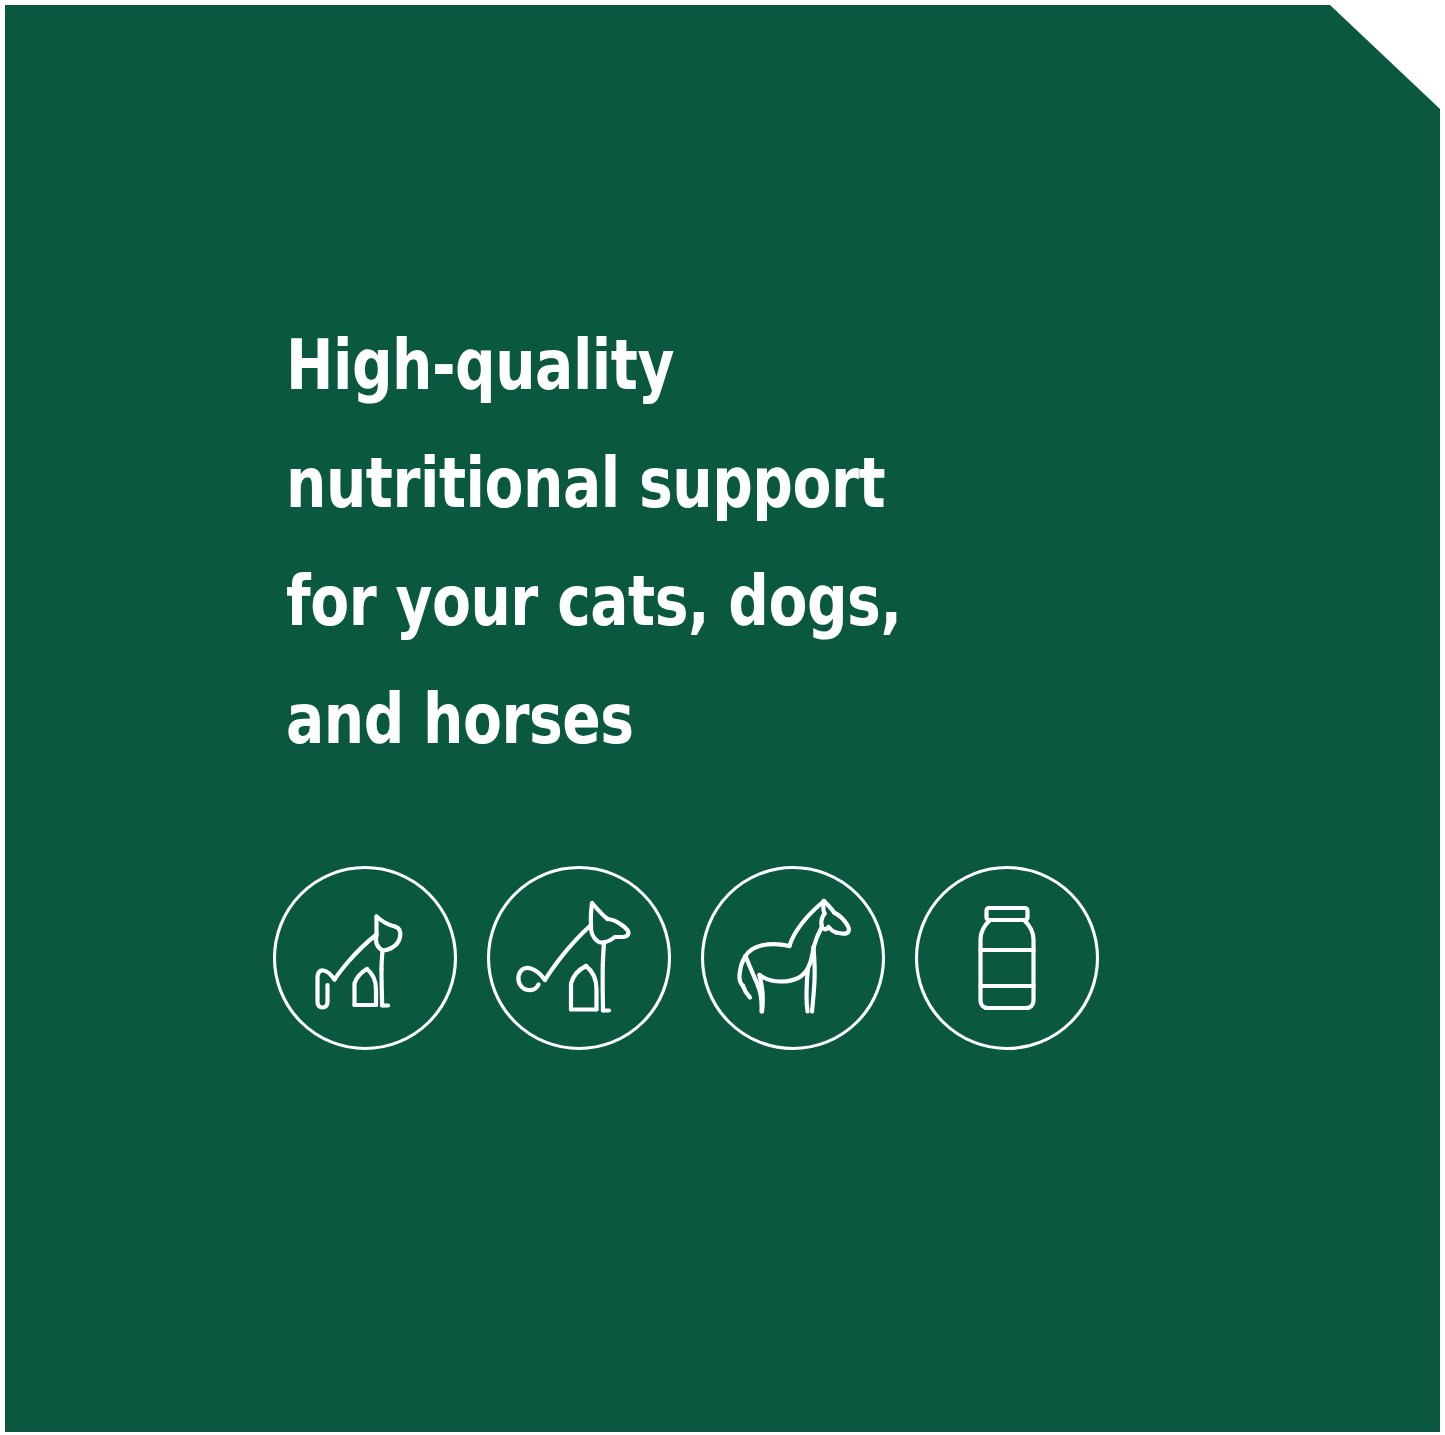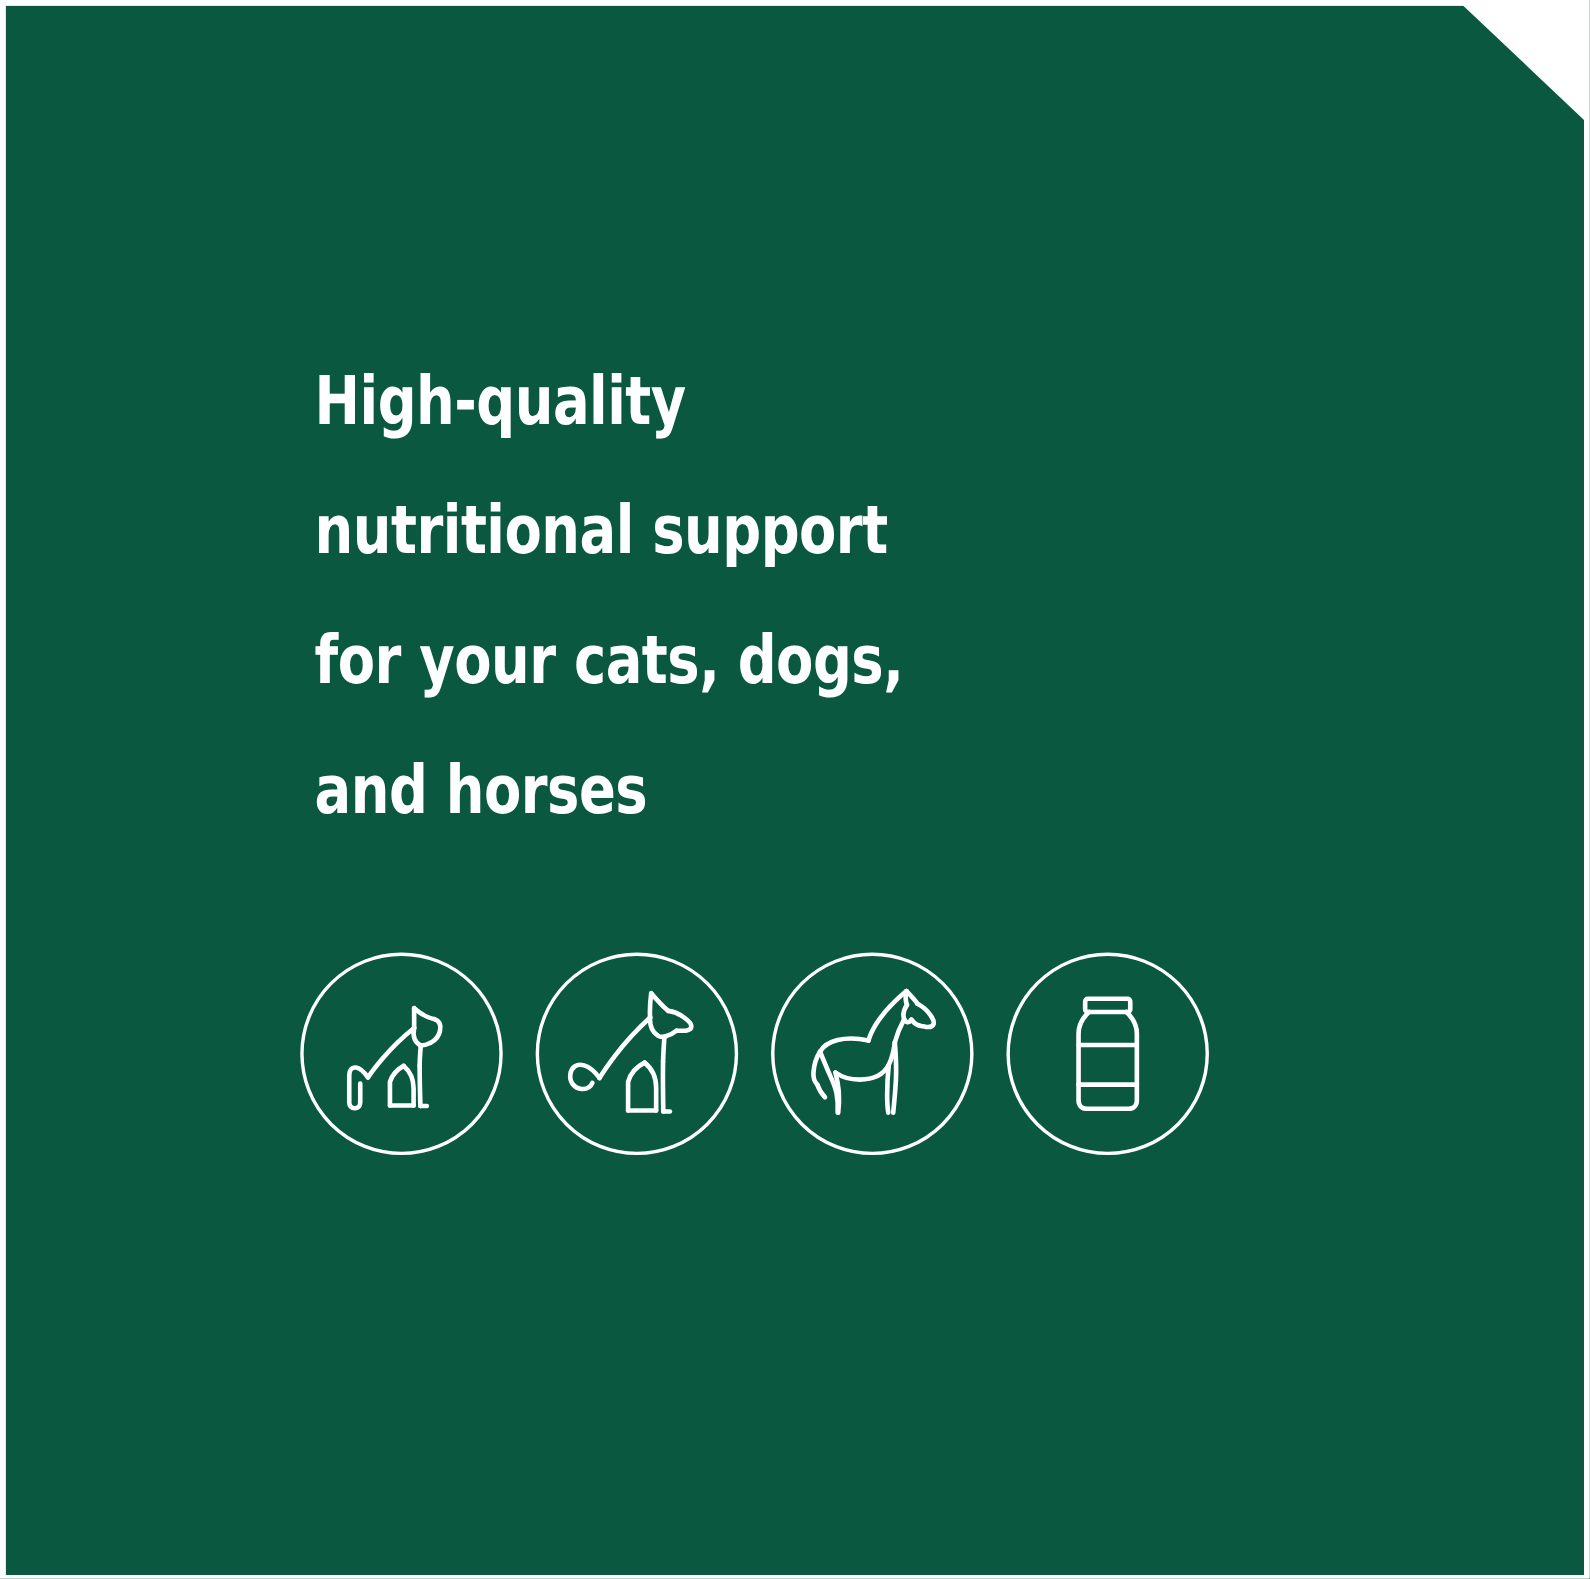--- a/index.html
+++ b/index.html
@@ -34,21 +34,21 @@
   }
 
   
   .headline {
     position: absolute;
     left: 286px;
     top: 306px;
     width: 900px;
     color: #ffffff;
     font-family: "DejaVu Sans Condensed", "Liberation Sans Narrow", "Liberation Sans", sans-serif;
-    font-size: 61px;
+    font-size: 70px;
     line-height: 118px;
     font-weight: 600;
     letter-spacing: -0.5px;
     -webkit-font-smoothing: antialiased;
   }
   .headline .hl-line {
     display: block;
     white-space: nowrap;
     transform: scaleX(0.90);
     transform-origin: left center;

